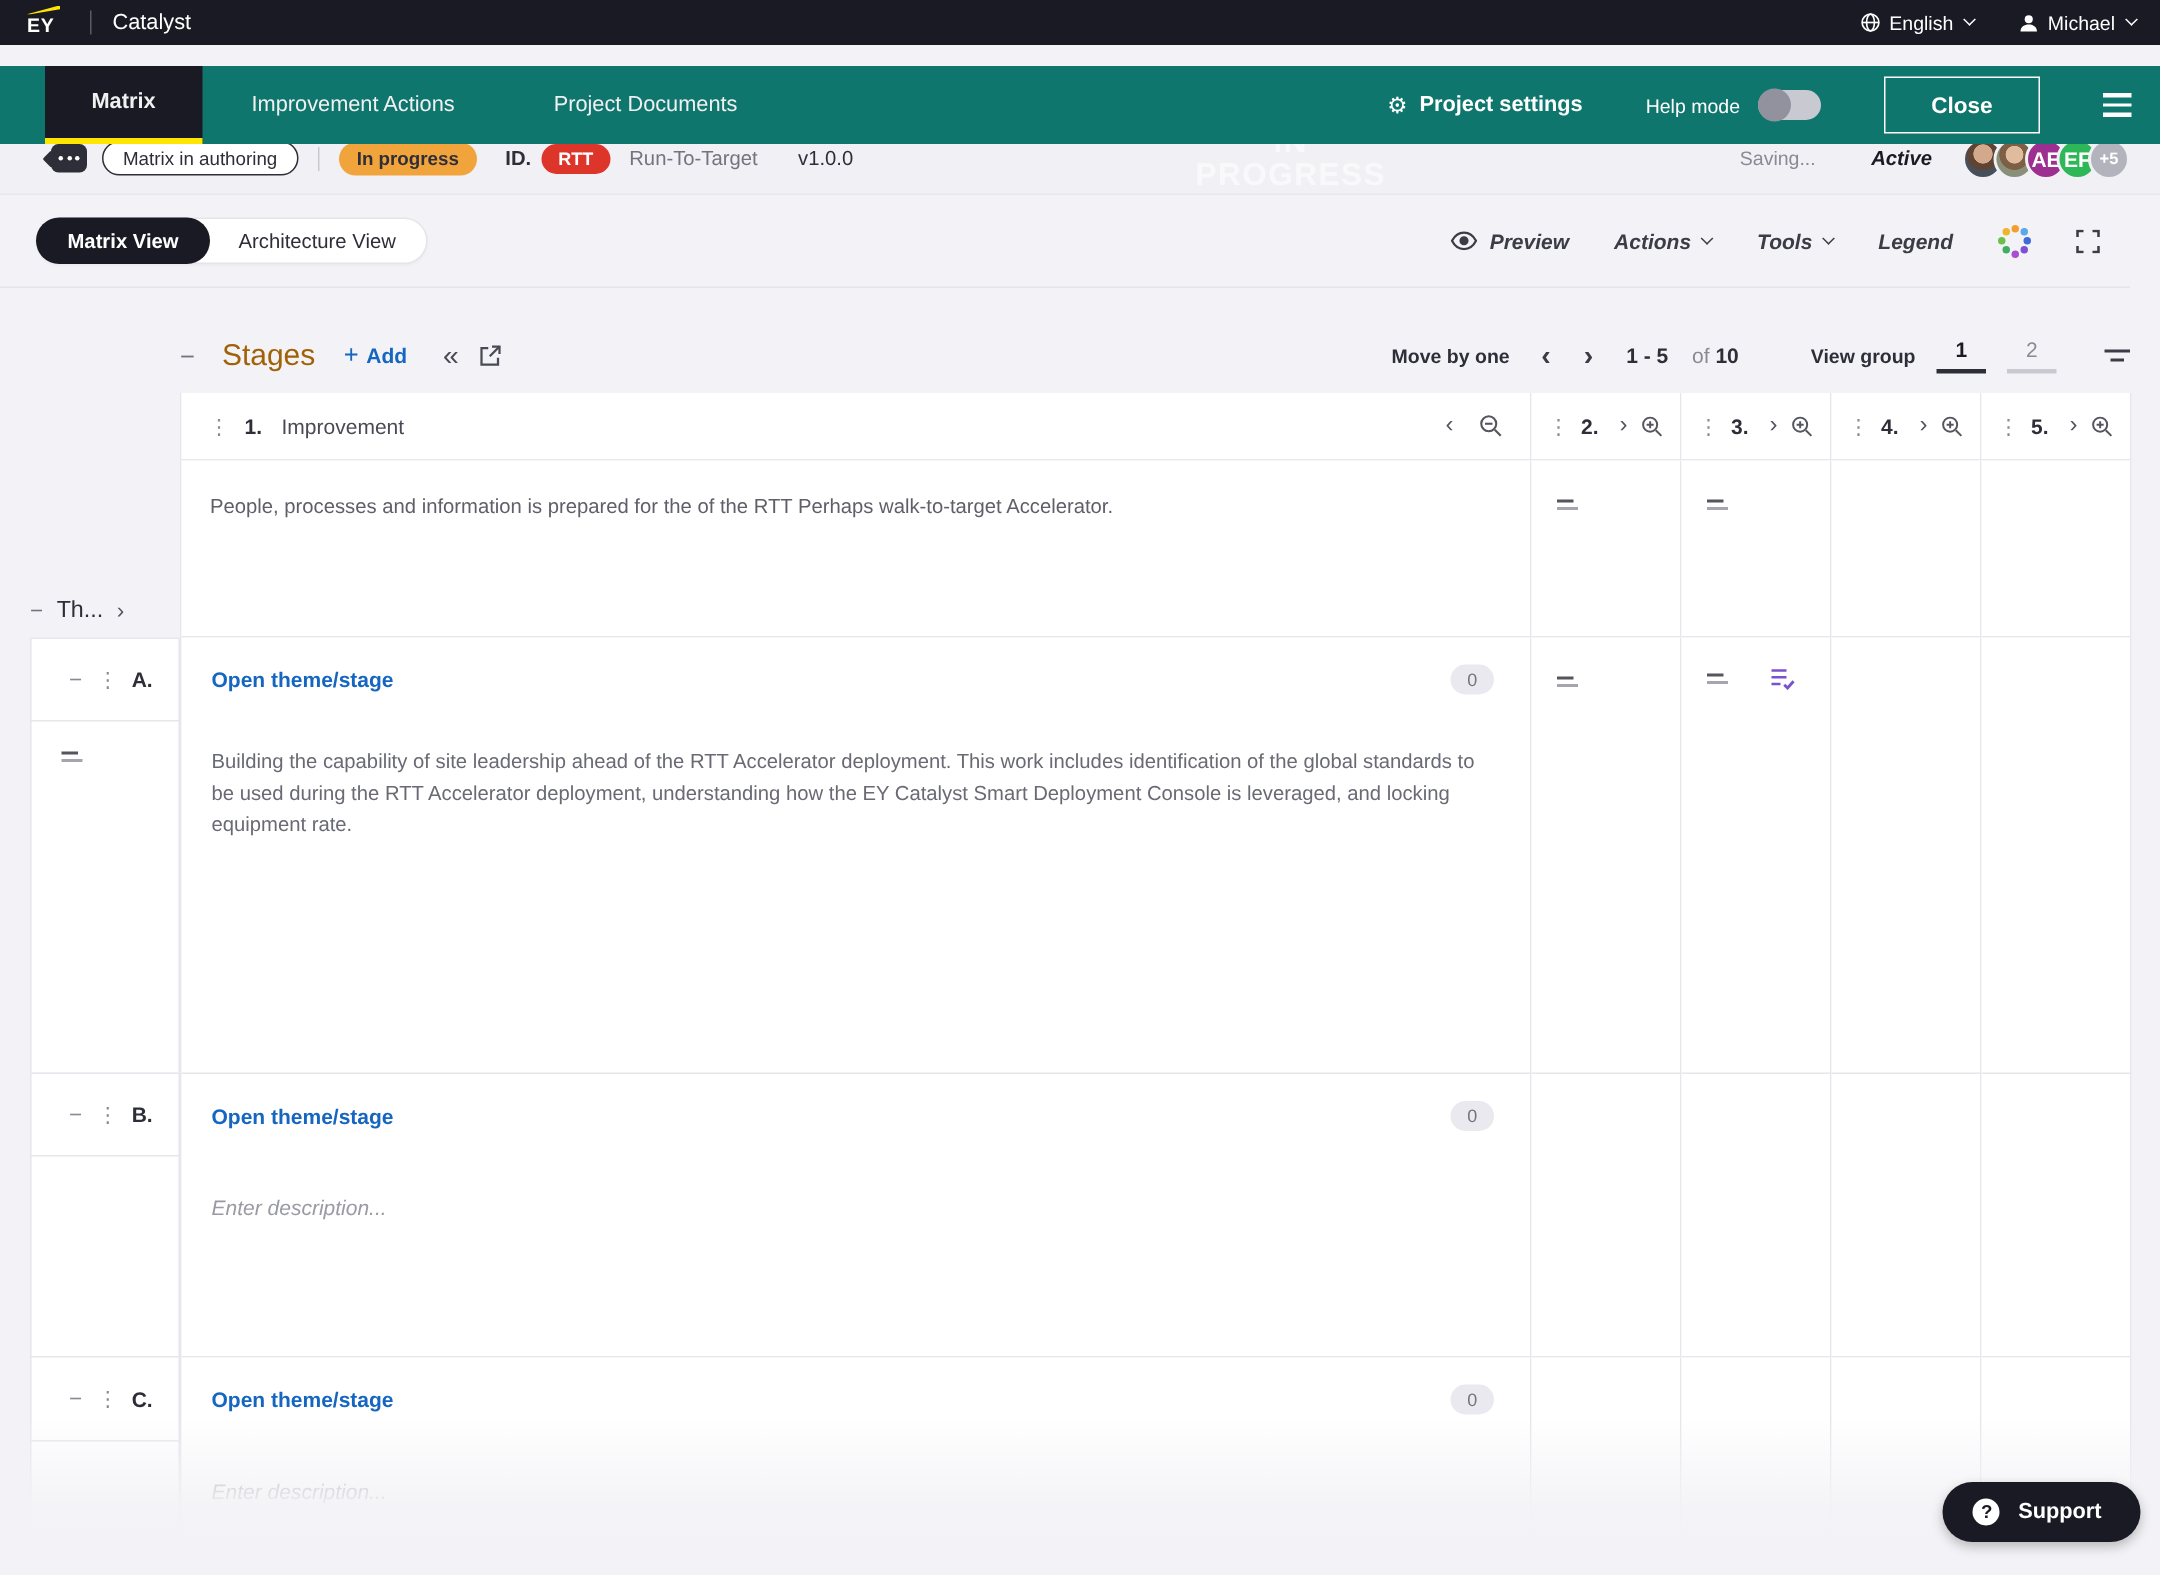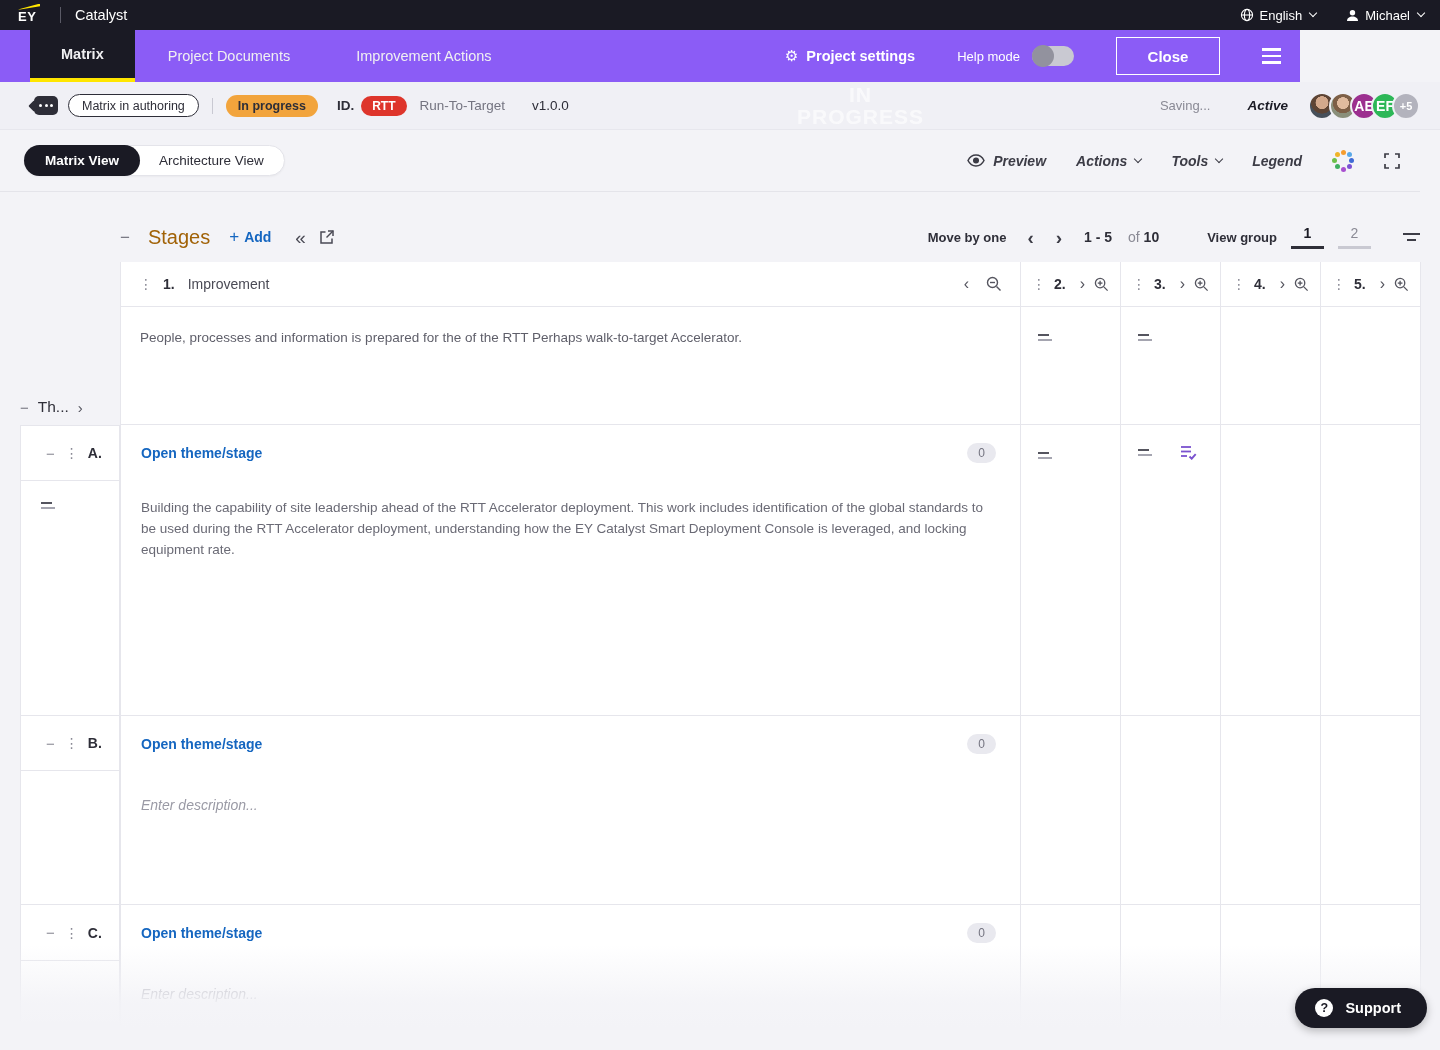--- a/index.html
+++ b/index.html
@@ -15,21 +15,21 @@
   .ey-logo .ey-beam { position:absolute; left:2px; top:-5px; width:22px; height:6px; background:#ffe600;
                       clip-path:polygon(0 100%, 100% 0, 100% 45%, 10% 100%); }
   .top-divider { width:1px; height:16px; background:#5a5a66; margin:0 14px 0 16px; }
   .app-title { font-size:14.5px; color:#fff; }
   .topbar-right { margin-left:auto; display:flex; align-items:center; gap:30px; }
   .top-item { display:flex; align-items:center; gap:6px; font-size:13px; color:#fff; cursor:pointer; }
   .caret { width:6px; height:6px; border-right:1.4px solid currentColor; border-bottom:1.4px solid currentColor;
            transform:rotate(45deg); margin-top:-4px; margin-left:2px; }
 
   
-  .navbar { position:absolute; left:0; top:30px; width:1300px; height:52px; background:#8b5cf6;
+  .navbar { position:absolute; left:0; top:44px; width:1440px; height:52px; background:#0f766e;
             display:flex; align-items:stretch; color:#fff; z-index:20; }
   .nav-tab { display:flex; align-items:center; padding:0 33px; font-size:14.5px; color:#f0f0f2; cursor:pointer; }
   .nav-tab.active { background:#1a1a24; border-bottom:4px solid #ffe600; font-weight:bold; margin-left:30px; padding:0 31px; }
   .navbar-right { margin-left:auto; display:flex; align-items:center; gap:42px; padding-right:19px; }
   .nav-action { display:flex; align-items:center; gap:8px; font-size:14.5px; font-weight:bold; cursor:pointer; }
   .gear-glyph { font-size:15px; font-weight:normal; }
   .helpmode { display:flex; align-items:center; gap:12px; }
   .helpmode-label { font-size:13px; font-weight:normal; }
   .toggle { position:relative; width:42px; height:20px; border-radius:10px; background:#c9c9d2; cursor:pointer; }
   .toggle .knob { position:absolute; left:0px; top:-1px; width:22px; height:22px; border-radius:50%; background:#92929e; }
@@ -210,24 +210,24 @@
         <i class="caret"></i>
       </div>
     </div>
   </div>
 
   <div class="navbar">
     <div class="nav-tab active">
       <span>Matrix</span>
     </div>
     <div class="nav-tab">
+      <span>Improvement Actions</span>
+    </div>
+    <div class="nav-tab">
       <span>Project Documents</span>
-    </div>
-    <div class="nav-tab">
-      <span>Improvement Actions</span>
     </div>
     <div class="navbar-right">
       <div class="nav-action">
         <span class="gear-glyph">⚙</span>
         <span>Project settings</span>
       </div>
       <div class="helpmode">
         <span class="helpmode-label">Help mode</span>
         <div class="toggle">
             <span class="knob"></span>

